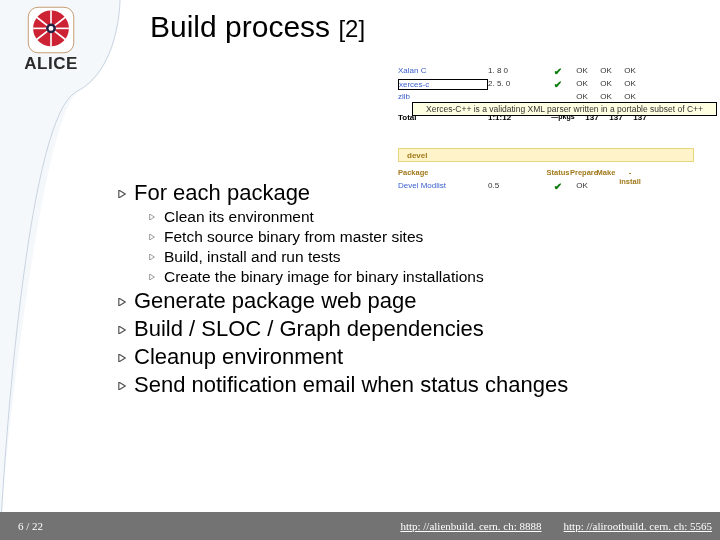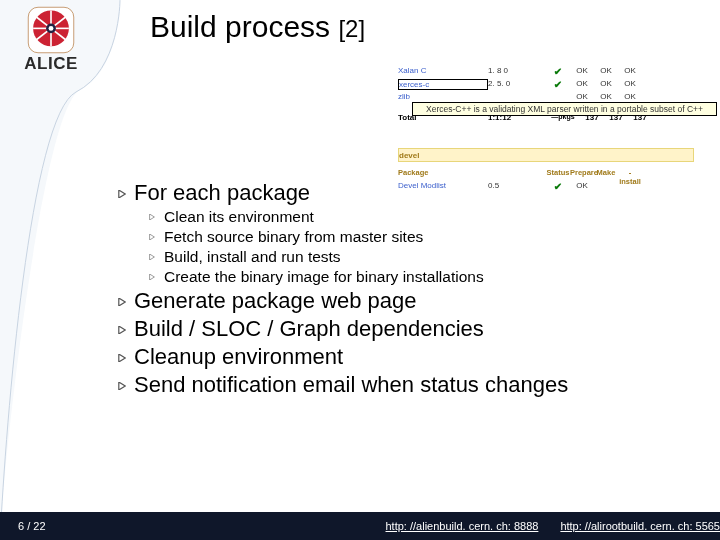--- a/index.html
+++ b/index.html
@@ -36,44 +36,45 @@
   }
   .chev svg { width: 8px; height: 8px; display:block; }
   .lvl1 { font-size: 22px; }
   .lvl1 .chev { margin-top: 10px; }
   .lvl2 { font-size: 15.5px; margin-left: 30px; }
   .lvl2 .chev { margin-top: 6px; }
   .lvl2 .chev svg { width:6px; height:6px; }
   .subitems { margin-bottom: 0; }
   .footer {
     position: absolute; left: 0; bottom: 0; width: 720px; height: 28px;
-    background: #0f172a; color: #fff; display: flex; align-items: center;
+    background: #737373; color: #fff; display: flex; align-items: center;
     font-size: 11px;
+    font-family: Liberation Serif, serif;
   }
   .footer .page { margin-left: 18px; }
-  .footer .links { margin-left: auto; display: flex; gap: 22px; margin-right: 0; }
+  .footer .links { margin-left: auto; display: flex; gap: 22px; margin-right: 8px; }
   .footer .link { color: #fff; text-decoration: underline; }
   .table-img {
     position: absolute; right: 26px; top: 66px; width: 296px;
     font-size: 8px; color: #333;
   }
   .table-img .row { display: flex; height: 13px; align-items: flex-start; }
   .table-img .name { width: 90px; overflow: hidden; white-space: nowrap; }
   .table-img .name.blue { color: #3b5fcc; }
   .table-img .mid { width: 58px; text-align: left; }
   .table-img .cell { width: 24px; text-align: center; }
   .table-img .check { color: #0a7a0a; font-weight: bold; font-size: 10px; }
   .tooltip {
     position: absolute; background: #ffffe1; border: 1px solid #000;
     font-size: 8.5px; padding: 1px 13px; white-space: nowrap;
   }
   .outline { border: 1px solid #000; }
   .section-bar {
     background: #fff3c9; border: 1px solid #e8d67a; height: 14px;
-    display: flex; align-items: center; padding-left: 0;
+    display: flex; align-items: center; padding-left: 8px;
     font-size: 8px; color: #a07a1a; font-weight: bold;
   }
   .table-img .hdr { color: #a07a1a; font-weight: bold; font-size: 7.5px; }
   .totrow { color: #000; font-weight: bold; }
 </style>
 </head>
 <body>
 
 <div class="bg-curve">
   <svg width="720" height="540">

